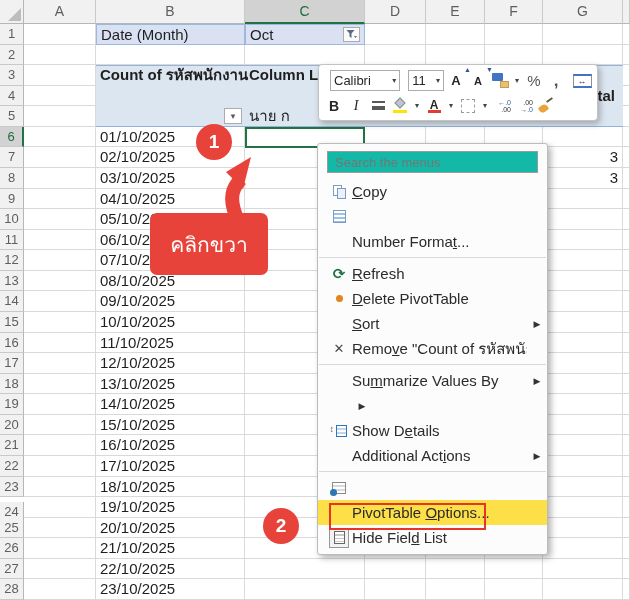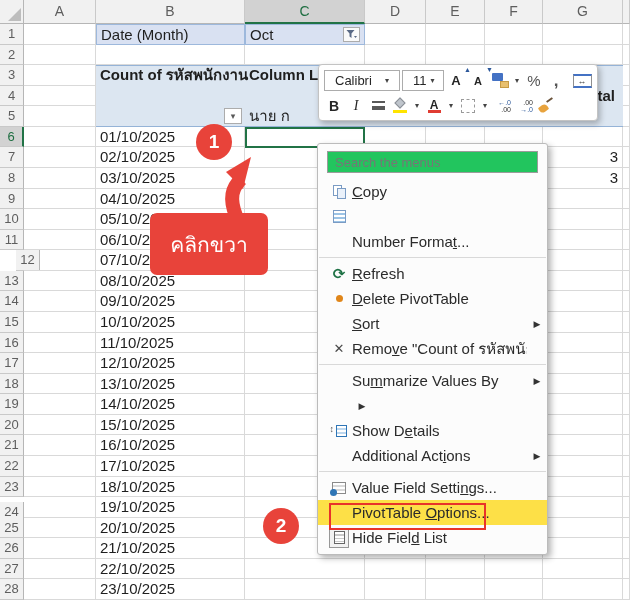--- a/index.html
+++ b/index.html
@@ -38,21 +38,21 @@
           border:1px solid #ACACAC; display:flex; align-items:center; justify-content:center; }
   .dd-btn { position:absolute; width:18px; height:16px; background:#FFFFFF; border:1px solid #ACACAC;
           color:#595959; font-size:9px; line-height:14px; text-align:center; }
 
   
   #minibar { position:absolute; left:318px; top:64px; width:280px; height:57px; background:#FFFFFF;
           border:1px solid #C3C3C3; border-radius:4px; box-shadow:2px 3px 6px rgba(0,0,0,.28);
           padding:3px 5px; z-index:30; }
   .tb-row { display:flex; align-items:center; height:25px; gap:2px; }
   .combo { display:flex; align-items:center; justify-content:space-between; border:1px solid #ACACAC;
-          background:#fff; height:21px; padding:0 10px; font-size:13px; color:#262626; }
+          background:#fff; height:21px; padding:0 3px; font-size:13px; color:#262626;margin-left:6px; }
   .combo .car { font-size:8px; color:#444; margin-left:4px; }
   .tbtn { min-width:20px; height:21px; display:flex; align-items:center; justify-content:center;
           font-size:14px; color:#262626; border-radius:2px; }
   .caret { font-size:8px; color:#444; min-width:10px; text-align:center; }
   .grow { position:relative; font-size:13px; font-weight:600; }
   .grow i,.shrink i { font-style:normal; position:absolute; top:-4px; right:-5px; font-size:7px; color:#2B579A; }
   .shrink { position:relative; font-size:11px; font-weight:600; }
   .ic-styles { position:relative; width:17px; height:15px; }
   .ic-styles .b1 { position:absolute; left:0; top:0; width:11px; height:8px; background:#4472C4; border-radius:1px; }
   .ic-styles .b2 { position:absolute; right:0; bottom:0; width:9px; height:7px; background:#E8C06F; border:1px solid #C79B45; }
@@ -75,21 +75,21 @@
   .ic-brush { position:relative; width:16px; height:15px; }
   .ic-brush .head { position:absolute; left:1px; bottom:1px; width:9px; height:7px; background:#E8A33D;
           border-radius:1px 4px 1px 4px; transform:rotate(-35deg); }
   .ic-brush .stick { position:absolute; right:1px; top:1px; width:7px; height:2px; background:#6b533a; transform:rotate(-35deg); }
 
   
   #ctxmenu { position:absolute; left:317px; top:143px; width:231px; background:#FCFCFC;
           border:1px solid #BBBBBB; border-radius:3px; box-shadow:3px 3px 6px rgba(0,0,0,.30);
           padding:7px 0 4px 0; z-index:40; }
   #searchwrap { padding:0 9px 6px 9px; }
-  #searchbox { width:100%; height:22px; border:1px solid #9B9B9B; background:#22c55e; font-size:13px;
+  #searchbox { width:100%; height:22px; border:1px solid #9B9B9B; background:#14b8a6; font-size:13px;
           padding:0 7px; color:#333; font-family:"Liberation Sans",sans-serif; outline:none; }
   #searchbox::placeholder { color:#767676; }
   .menu-item { position:relative; height:25px; display:flex; align-items:center; font-size:15px;
           color:#2B2B2B; padding-left:8px; cursor:default; }
   .menu-item.hl { background:#fde047; }
   .mi-icon { width:26px; min-width:26px; display:flex; align-items:center; justify-content:center; }
   .mi-label { flex:1; white-space:nowrap; overflow:hidden; }
   .mi-caret { width:20px; text-align:center; font-size:10px; color:#333; }
   .menu-sep { height:1px; background:#D9D9D9; margin:3px 1px; }
 
@@ -150,21 +150,21 @@
       <div class="row-header" style="top: 44.57px; height: 20.57px; line-height: 19.57px;">2</div>
       <div class="row-header" style="top: 65.14px; height: 20.57px; line-height: 19.57px;">3</div>
       <div class="row-header" style="top: 85.71px; height: 20.57px; line-height: 19.57px;">4</div>
       <div class="row-header" style="top: 106.28px; height: 20.57px; line-height: 19.57px;">5</div>
       <div class="row-header sel" style="top: 126.85px; height: 20.57px; line-height: 19.57px;">6</div>
       <div class="row-header" style="top: 147.42px; height: 20.57px; line-height: 19.57px;">7</div>
       <div class="row-header" style="top: 167.99px; height: 20.57px; line-height: 19.57px;">8</div>
       <div class="row-header" style="top: 188.56px; height: 20.57px; line-height: 19.57px;">9</div>
       <div class="row-header" style="top: 209.13px; height: 20.57px; line-height: 19.57px;">10</div>
       <div class="row-header" style="top: 229.7px; height: 20.57px; line-height: 19.57px;">11</div>
-      <div class="row-header" style="top: 250.27px; height: 20.57px; line-height: 19.57px; margin-left: 16px;">12</div>
+      <div class="row-header" style="top: 250.27px; height: 20.57px; line-height: 19.57px;">12</div>
       <div class="row-header" style="top: 270.84px; height: 20.57px; line-height: 19.57px;">13</div>
       <div class="row-header" style="top: 291.41px; height: 20.57px; line-height: 19.57px;">14</div>
       <div class="row-header" style="top: 311.98px; height: 20.57px; line-height: 19.57px;">15</div>
       <div class="row-header" style="top: 332.55px; height: 20.57px; line-height: 19.57px;">16</div>
       <div class="row-header" style="top: 353.12px; height: 20.57px; line-height: 19.57px;">17</div>
       <div class="row-header" style="top: 373.69px; height: 20.57px; line-height: 19.57px;">18</div>
       <div class="row-header" style="top: 394.26px; height: 20.57px; line-height: 19.57px;">19</div>
       <div class="row-header" style="top: 414.83px; height: 20.57px; line-height: 19.57px;">20</div>
       <div class="row-header" style="top: 435.4px; height: 20.57px; line-height: 19.57px;">21</div>
       <div class="row-header" style="top: 455.97px; height: 20.57px; line-height: 19.57px;">22</div>
@@ -413,21 +413,20 @@
           <span class="mi-label">Additional Act<u>i</u>ons</span>
           <span class="mi-caret" style="font-size: 9px;">▶</span>
         </div>
         <div class="menu-sep"></div>
         <div class="menu-item">
           <span class="mi-icon">
             <span class="ic-vfs">
               <span class="dot"></span>
             </span>
           </span>
-          <span class="mi-label">Value Field Setti<u>n</u>gs...</span>
           <span class="mi-caret"></span>
         </div>
         <div class="menu-item hl">
           <span class="mi-icon"></span>
           <span class="mi-label">PivotTable <u>O</u>ptions...</span>
           <span class="mi-caret"></span>
         </div>
         <div class="menu-item">
           <span class="mi-icon">
             <span class="ic-hidefl">

